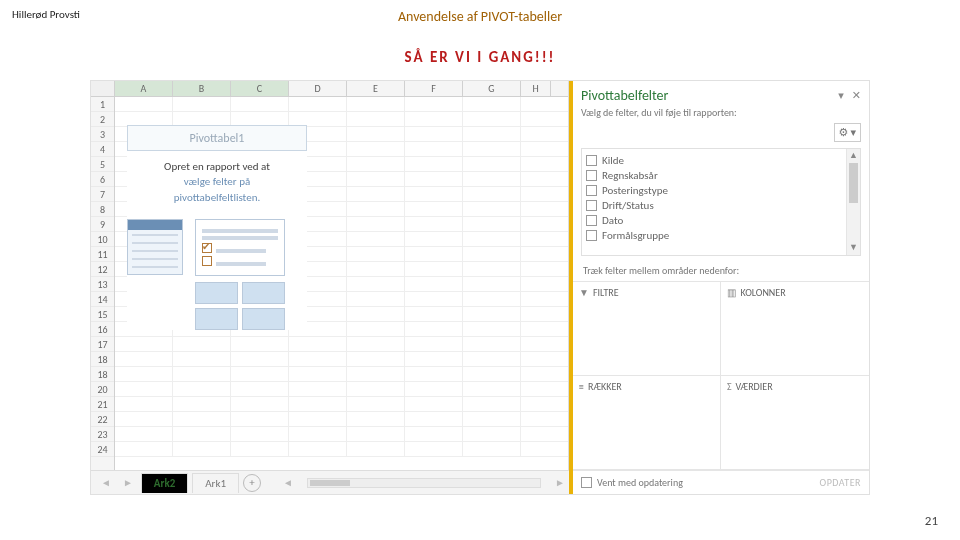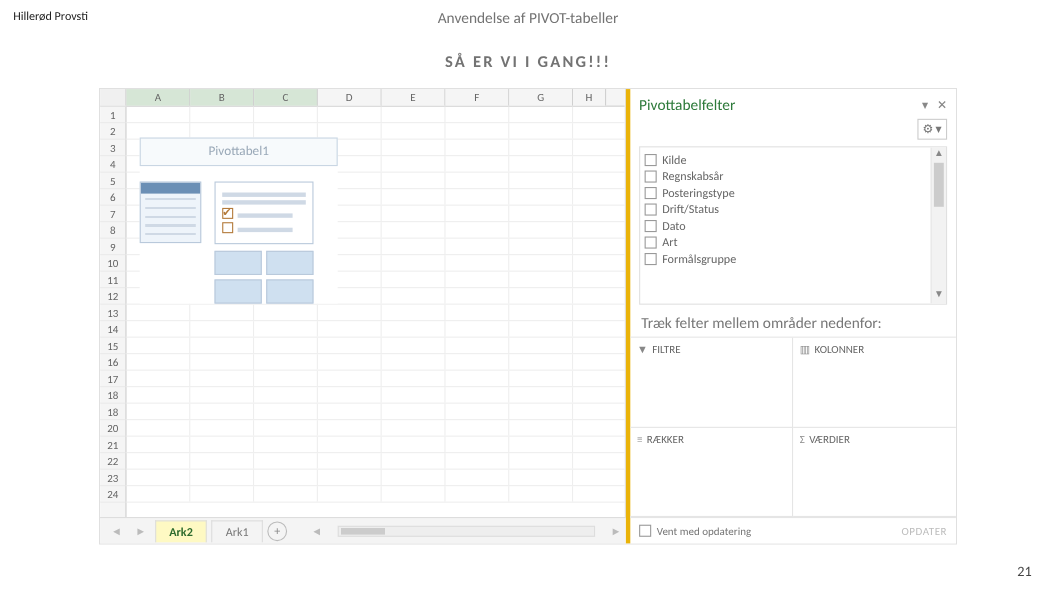--- a/index.html
+++ b/index.html
@@ -1,22 +1,22 @@
 <!DOCTYPE html>
 <html><head>
 <meta charset="utf-8">
 <style>
   * { box-sizing: border-box; margin: 0; padding: 0; }
   body { font-family: "Segoe UI", Calibri, Arial, sans-serif; background: #fff; width: 960px; height: 540px; position: relative; }
 
   .slide { position: absolute; inset: 0; }
 
   .hdr-left { position: absolute; top: 8px; left: 12px; font-size: 11px; color: #222; }
-  .hdr-center { position: absolute; top: 8px; left: 0; right: 0; text-align: center; font-size: 14px; color: #737373; }
-  .subhead { position: absolute; top: 48px; left: 0; right: 0; text-align: center; font-size: 15px; font-weight: 600; letter-spacing: 2px; color: #737373; }
+  .hdr-center { position: absolute; top: 8px; left: 0; right: 0; text-align: center; font-size: 14px; color: #a16207; }
+  .subhead { position: absolute; top: 48px; left: 0; right: 0; text-align: center; font-size: 15px; font-weight: 600; letter-spacing: 2px; color: #b91c1c; }
 
   .page-num { position: absolute; right: 22px; bottom: 12px; font-size: 13px; color: #444; }
 
   
   .xl { position: absolute; top: 80px; left: 90px; width: 780px; height: 415px; border: 1px solid #e0e0e0; background: #fff; font-size: 11px; color: #555; }
 
   
   .ws { position: absolute; left: 0; top: 0; bottom: 24px; right: 300px; border-right: 1px solid #ddd; overflow: hidden; }
   .colhdr-row { position: absolute; top: 0; left: 0; right: 0; height: 16px; background: #f5f5f5; border-bottom: 1px solid #d0d0d0; display: flex; }
   .select-all { width: 24px; border-right: 1px solid #d0d0d0; background: #f0f0f0; }
@@ -41,44 +41,44 @@
   .fl-line { height: 4px; background: #cfd9e5; margin: 3px 0; }
   .fl-check { width: 10px; height: 10px; border: 1px solid #b37a3a; background: #fff; display:inline-block; margin-right:4px; position:relative; }
   .fl-check.chk::after { content:"✔"; position:absolute; left:-1px; top:-4px; font-size:10px; color:#b37a3a; }
   .mini-zones { margin-top: 6px; display: grid; grid-template-columns: 1fr 1fr; gap: 4px; }
   .mini-zone { height: 22px; background: #cfe0f0; border: 1px solid #b9c9db; }
 
   
   .tabs { position: absolute; left: 0; right: 300px; bottom: 0; height: 24px; background: #f4f4f4; border-top: 1px solid #ddd; display: flex; align-items: center; padding-left: 6px; gap: 4px; }
   .tabs .nav { color: #bbb; padding: 0 4px; font-size: 10px; }
   .tab { padding: 3px 12px; font-size: 11px; border: 1px solid #ddd; border-bottom: none; background: #f4f4f4; color: #777; }
-  .tab.active { background: #fef9c3; color: #2d6b2d; font-weight: 600; }
+  .tab.active { background: #000000; color: #2d6b2d; font-weight: 600; }
   .tab.add { width: 18px; height: 18px; border-radius: 50%; border: 1px solid #bbb; display:flex; align-items:center; justify-content:center; padding:0; color:#888; }
   .hscroll { flex:1; margin: 0 6px; height: 10px; background: #eee; border: 1px solid #ddd; position: relative; }
   .hscroll .thumb { position:absolute; left:2px; top:1px; width:40px; height:6px; background:#ccc; }
 
   
   .pane { position: absolute; right: 0; top: 0; bottom: 0; width: 300px; background: #fff; border-left: 4px solid #eab308; display: flex; flex-direction: column; }
   .pane-hdr { padding: 6px 8px 2px 8px; }
   .pane-title-row { display:flex; align-items:center; justify-content:space-between; }
   .pane-title { color: #2d7a3a; font-size: 14px; }
   .pane-icons { display:flex; gap:8px; color:#888; font-size:11px; }
   .pane-sub { font-size: 10px; color: #777; margin-top: 2px; }
   .pane-tools { text-align:right; padding: 2px 8px; }
   .gear { display:inline-flex; align-items:center; gap:2px; border:1px solid #ccc; padding:2px 4px; color:#777; font-size:11px; }
-  .field-box { margin: 4px 8px; border: 1px solid #e0e0e0; height: 144px; overflow: hidden; position: relative; }
+  .field-box { margin: 4px 8px; border: 1px solid #e0e0e0; height: 108px; overflow: hidden; position: relative; }
   .field-list { position:absolute; inset:0 14px 0 0; padding:4px 4px; }
   .field { display:flex; align-items:center; gap:5px; font-size: 11px; color:#666; padding:1px 0; }
   .field .cb { width:11px; height:11px; border:1px solid #999; background:#fff; }
   .vscroll { position:absolute; right:0; top:0; bottom:0; width:14px; background:#f2f2f2; border-left:1px solid #e5e5e5; }
   .vscroll .up, .vscroll .down { height:14px; text-align:center; font-size:9px; color:#888; }
   .vscroll .track { position:absolute; top:14px; bottom:14px; left:0; right:0; }
   .vscroll .thumb { position:absolute; top:0; left:2px; right:2px; height:40px; background:#ccc; }
 
-  .drag-label { font-size:14px; color:#777; padding:4px 10px; }
+  .drag-label { font-size:10px; color:#777; padding:4px 10px; }
   .zones { display:grid; grid-template-columns:1fr 1fr; grid-template-rows:1fr 1fr; gap:0; flex:1; border-top:1px solid #e5e5e5; }
   .zone { border-right:1px solid #e5e5e5; border-bottom:1px solid #e5e5e5; padding:4px 6px; }
   .zone:last-child, .zone:nth-child(2) { border-right:none; }
   .zone-h { font-size:10px; color:#666; display:flex; align-items:center; gap:4px; }
   .zone-h .ico { font-size:10px; color:#888; }
 
   .pane-footer { display:flex; align-items:center; justify-content:space-between; padding:5px 8px; border-top:1px solid #e5e5e5; }
   .defer { display:flex; align-items:center; gap:5px; font-size:10px; color:#777; }
   .defer .cb { width:11px; height:11px; border:1px solid #999; background:#fff; }
   .update { font-size:10px; color:#bdbdbd; letter-spacing:.5px; }
@@ -369,20 +369,25 @@
             <div class="cell"></div>
             <div class="cell"></div>
             <div class="cell"></div>
             <div class="cell"></div>
             <div class="cell"></div>
           </div>
         </div>
 
       <div class="pvt-card">
         <div class="pvt-title">Pivottabel1</div>
+        <div class="pvt-msg">
+          <span>Opret en rapport ved at</span><br>
+          <span class="em">vælge felter på</span><br>
+          <span class="em">pivottabelfeltlisten.</span>
+        </div>
         <div class="pvt-ill">
           <div class="tbl-ill"></div>
           <div class="fl-ill">
             <div class="fl-card">
               <div class="fl-line"></div>
                 <div class="fl-line"></div>
               <div><span class="fl-check chk"></span><span class="fl-line" style="display:inline-block;width:50px;vertical-align:middle"></span></div>
               <div><span class="fl-check"></span><span class="fl-line" style="display:inline-block;width:50px;vertical-align:middle"></span></div>
             </div>
             <div class="mini-zones">
@@ -412,20 +417,21 @@
 
     <div class="pane">
       <div class="pane-hdr">
         <div class="pane-title-row">
           <div class="pane-title">Pivottabelfelter</div>
           <div class="pane-icons">
             <span>▾</span>
             <span>✕</span>
           </div>
         </div>
+        <div class="pane-sub">Vælg de felter, du vil føje til rapporten:</div>
       </div>
       <div class="pane-tools">
         <span class="gear">
             <span>⚙</span>
             <span>▾</span>
           </span>
       </div>
       <div class="field-box">
         <div class="field-list" id="fieldlist">
             <div class="field">
@@ -440,24 +446,20 @@
               <span class="cb"></span>
               <span>Posteringstype</span>
             </div>
             <div class="field">
               <span class="cb"></span>
               <span>Drift/Status</span>
             </div>
             <div class="field">
               <span class="cb"></span>
               <span>Dato</span>
-            </div>
-            <div class="field">
-              <span class="cb"></span>
-              <span>Art</span>
             </div>
             <div class="field">
               <span class="cb"></span>
               <span>Formålsgruppe</span>
             </div>
           </div>
         <div class="vscroll">
           <div class="up">▲</div>
           <div class="track">
               <div class="thumb"></div>

